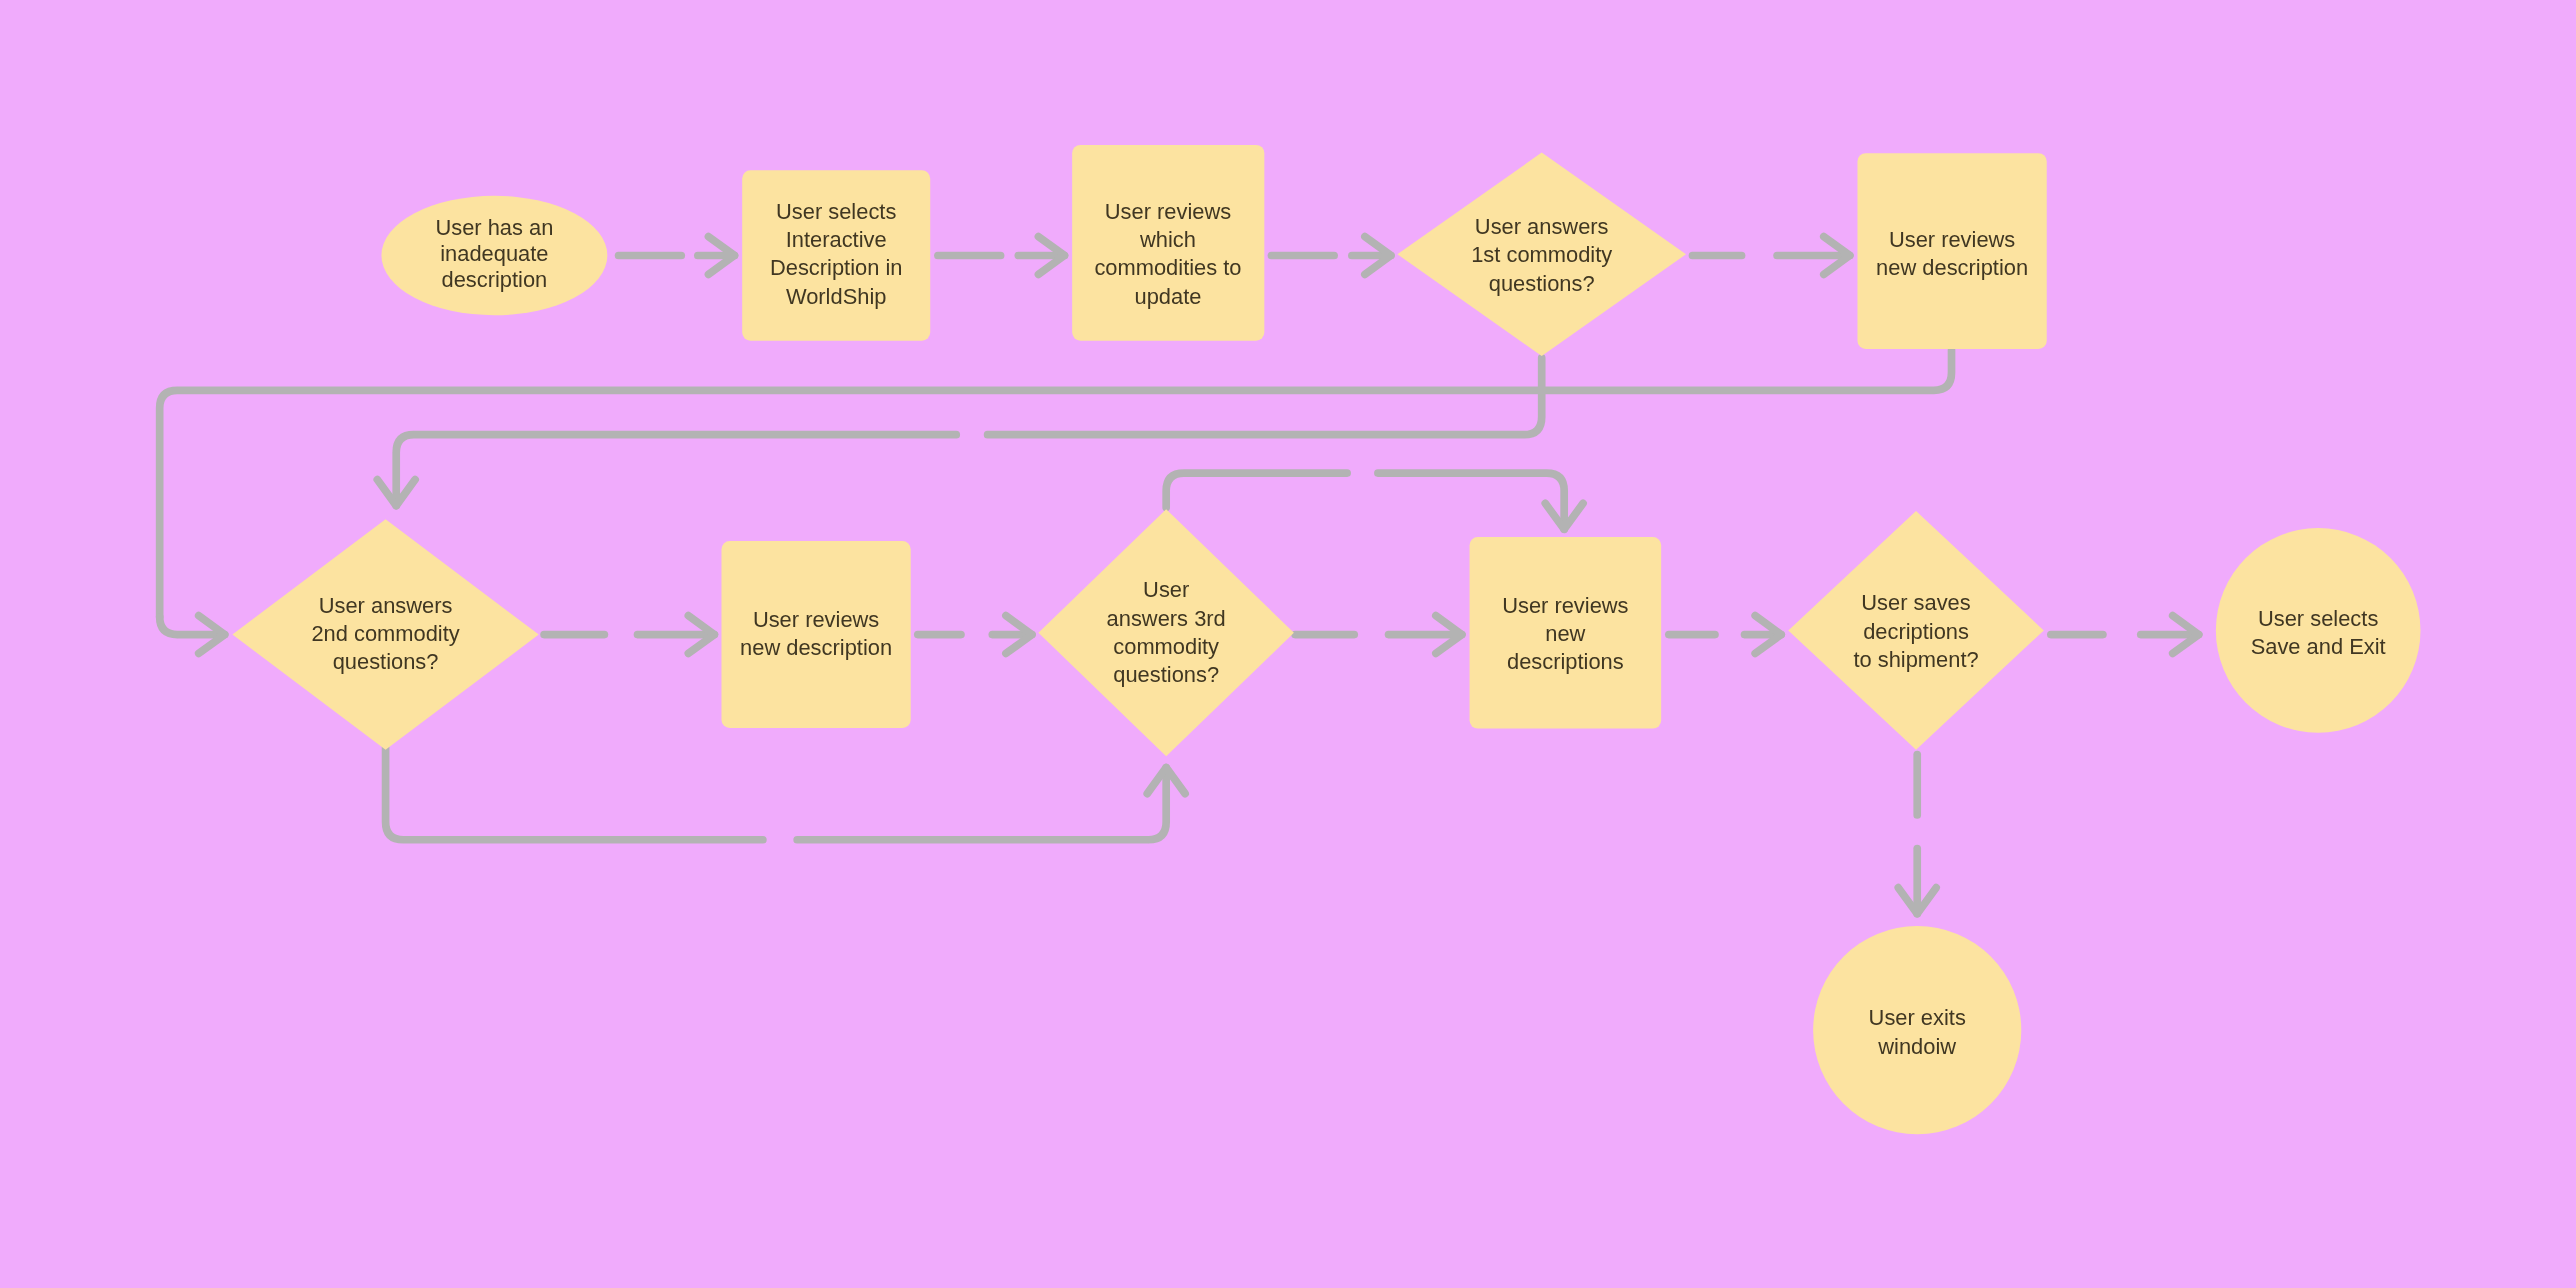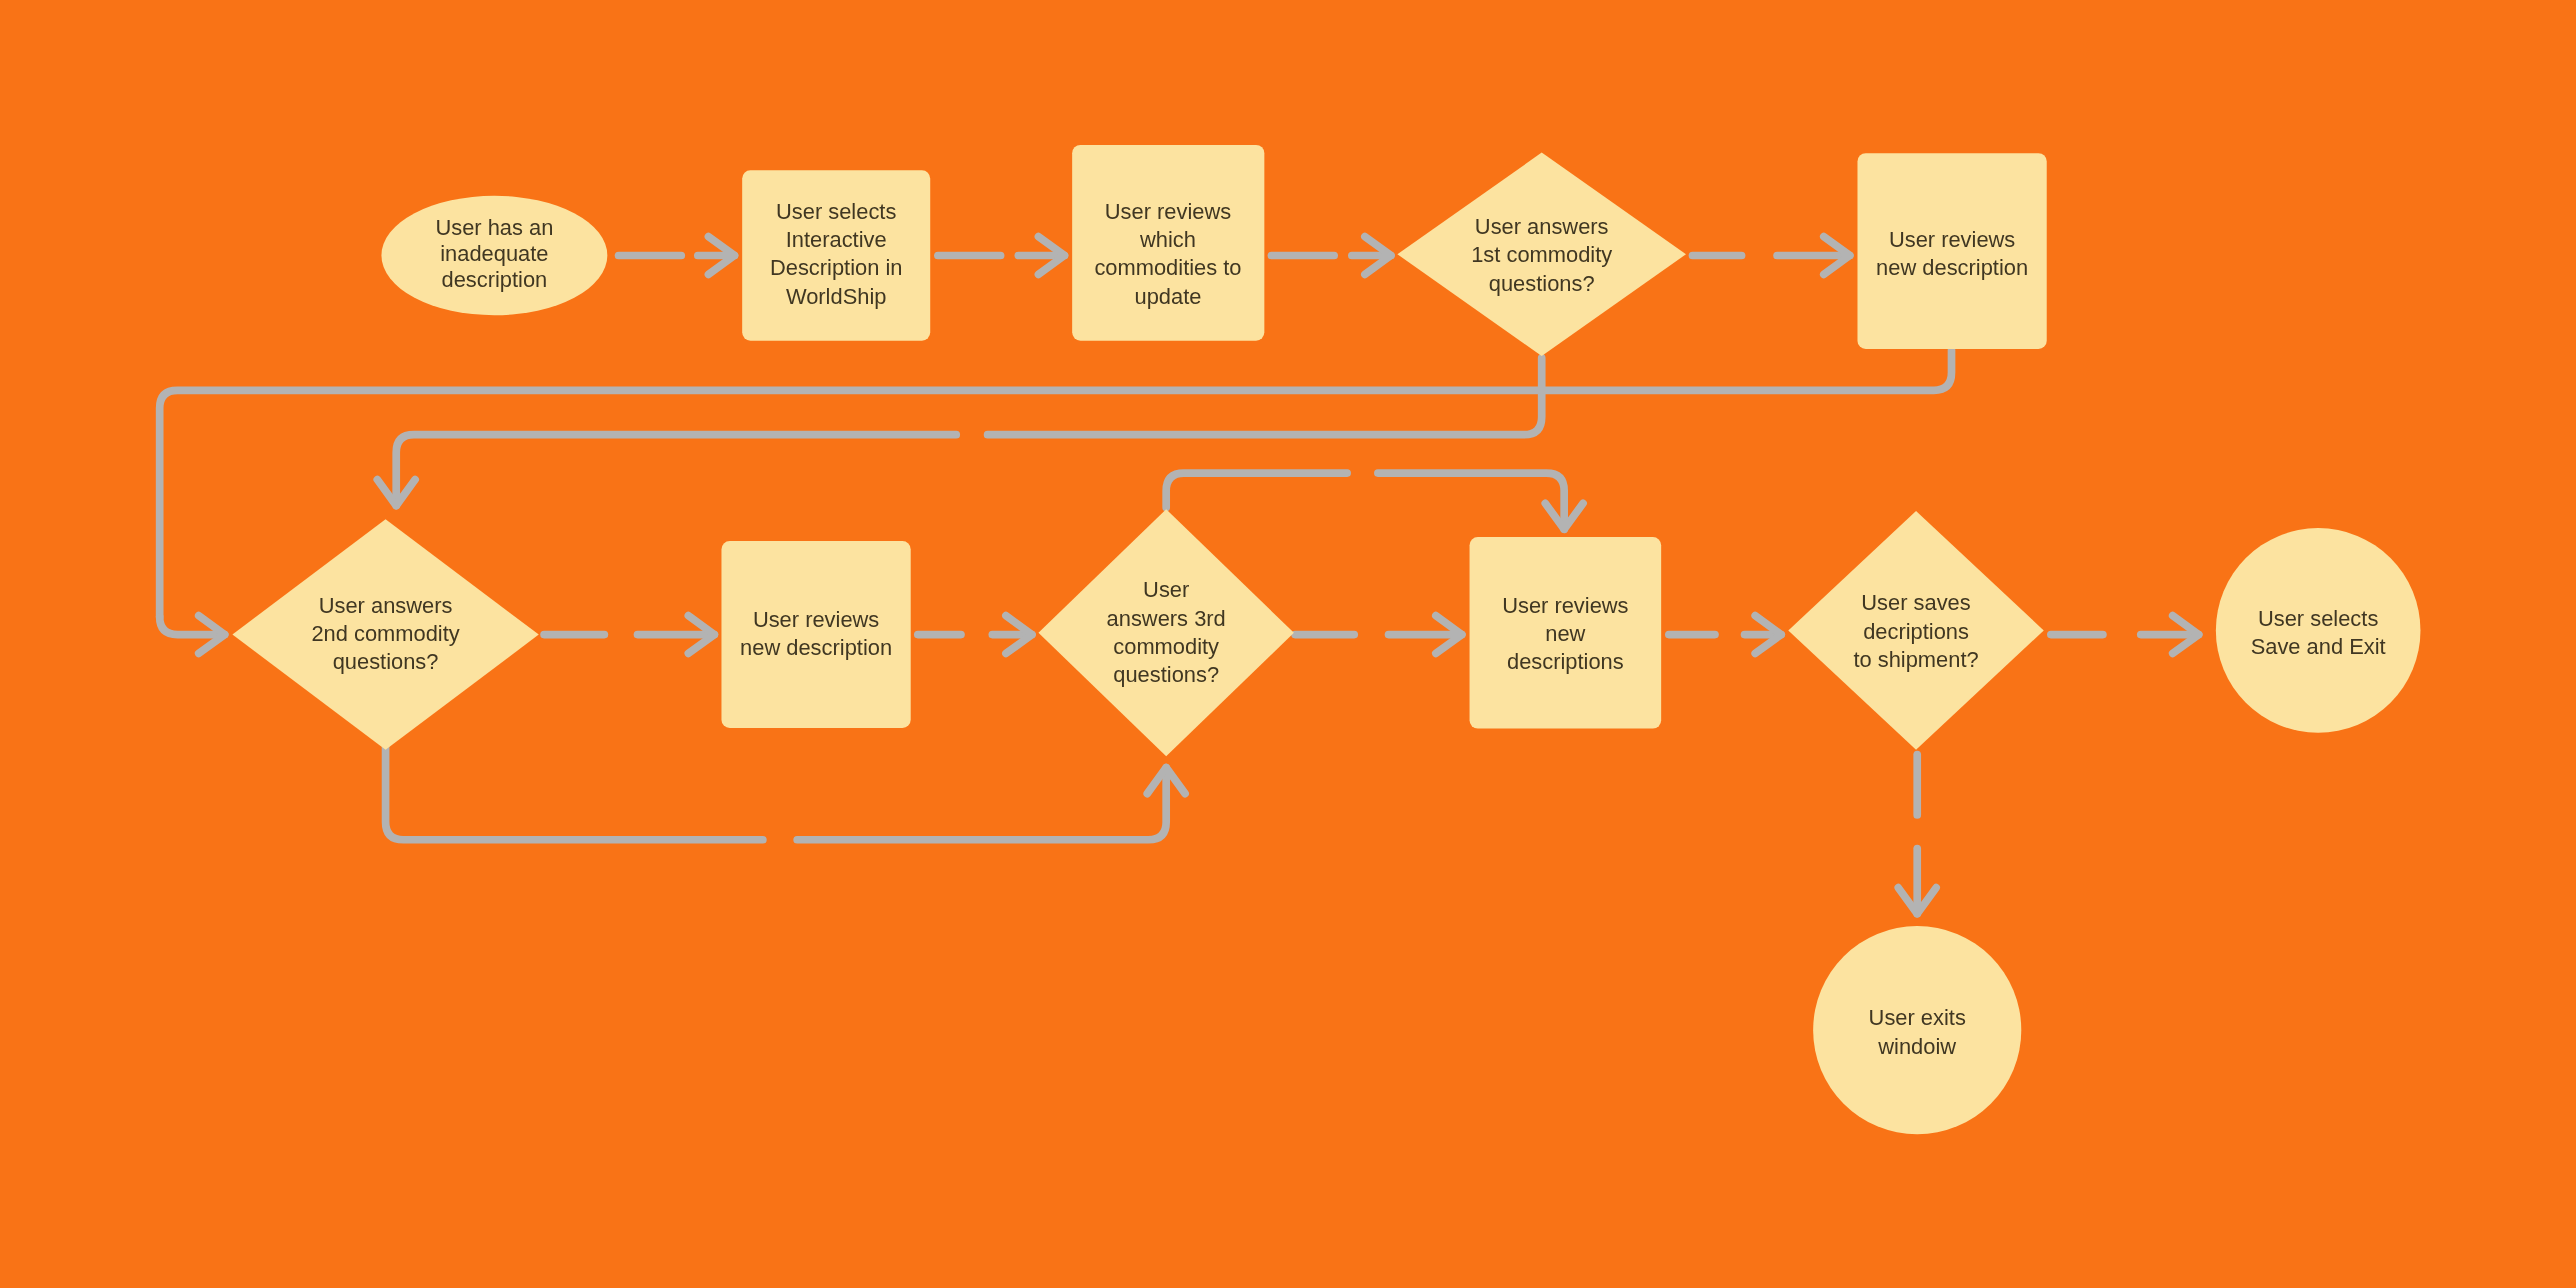--- a/index.html
+++ b/index.html
@@ -5,21 +5,21 @@
 <style>
   html, body {
     margin: 0;
     padding: 0;
     background: #000000;
   }
   #stage {
     position: relative;
     width: 2576px;
     height: 1288px;
-    background: #f97316;
+    background: #f0abfc;
     overflow: hidden;
     font-family: "Liberation Sans", sans-serif;
   }
   #diagram-svg {
     position: absolute;
     inset: 0;
     width: 2576px;
     height: 1288px;
     display: block;
   }

